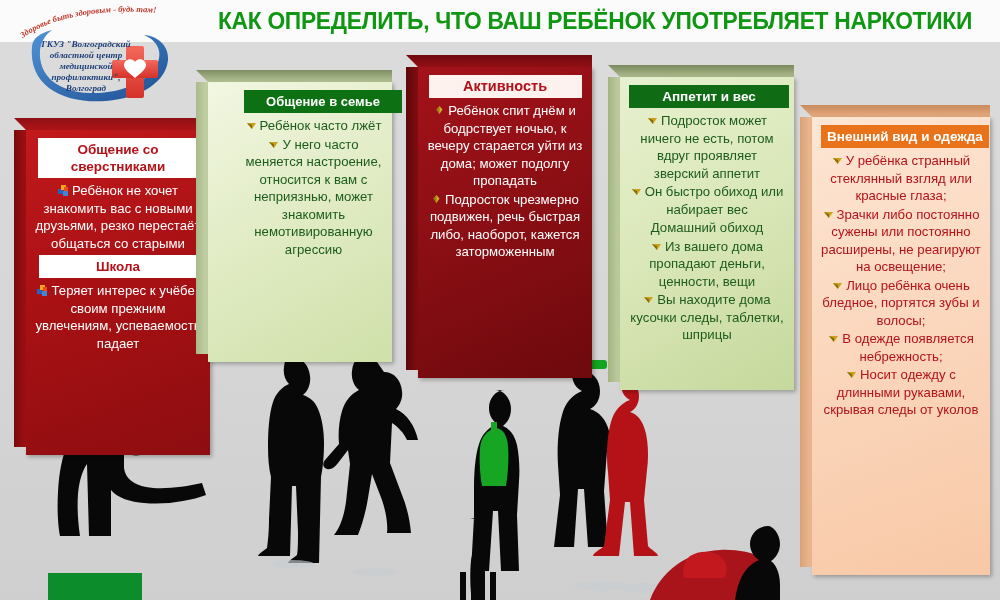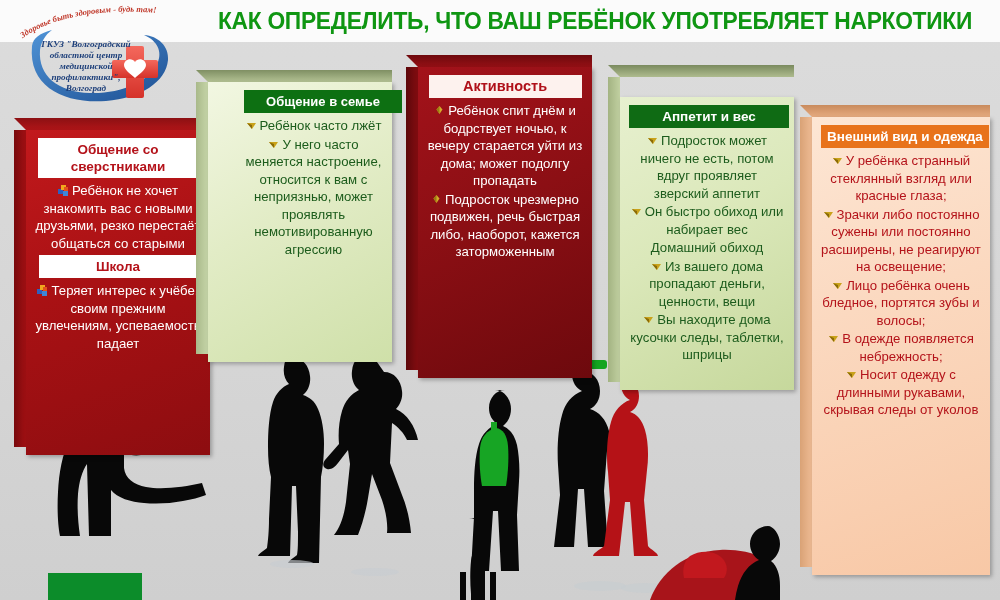--- a/index.html
+++ b/index.html
@@ -65,21 +65,21 @@
   #p2 .txt{color:#1c5c1c;}
   
   #p3{left:406px;top:55px;width:186px;height:323px;}
   #p3 .face{background:linear-gradient(155deg,#a3121a 0%,#8c0f14 45%,#6d090d 100%);}
   #p3 .side{background:linear-gradient(90deg,#5c070a,#840d11);}
   #p3 .topb{background:linear-gradient(180deg,#6e090d,#951015);clip-path:polygon(0 0,100% 0,100% 100%,12px 100%);}
   #p3 .hdr{background:#fdf2ee;color:#b0111a;width:145px;font-size:14.5px;}
   #p3 .txt{color:#ffffff;}
   
   #p4{left:608px;top:65px;width:186px;height:325px;}
-  #p4 .face{background:linear-gradient(150deg,#e7f0cf 0%,#dbe8ba 45%,#c6d89c 100%);margin-top:20px;}
+  #p4 .face{background:linear-gradient(150deg,#e7f0cf 0%,#dbe8ba 45%,#c6d89c 100%);}
   #p4 .side{background:linear-gradient(90deg,#a3b382,#c1d0a1);}
   #p4 .topb{background:linear-gradient(180deg,#7a8a5e,#aebb8e);clip-path:polygon(0 0,100% 0,100% 100%,12px 100%);}
   #p4 .hdr{background:#0f6b14;color:#ffffff;width:152px;}
   #p4 .txt{color:#1d5c1d;text-align:center;}
   
   #p5{left:800px;top:105px;width:190px;height:470px;padding-left:27px;}
   #p5 .face{background:linear-gradient(160deg,#fde6d4 0%,#fbd9c0 40%,#f8c8a6 100%);}
   #p5 .side{background:linear-gradient(90deg,#d9a276,#eebb94);}
   #p5 .topb{background:linear-gradient(180deg,#c98b5d,#e6ab80);clip-path:polygon(0 0,100% 0,100% 100%,12px 100%);}
   #p5 .hdr{background:#e8731b;color:#ffffff;width:160px;}
@@ -258,21 +258,21 @@
               <path d="M1,3 L6,5 L6,9 Z" fill="#8a6b08"></path>
             </svg>
           </span><span>Ребёнок часто лжёт</span>
         </p>
         <p>
           <span class="bul">
             <svg width="11" height="11" viewBox="0 0 11 11">
               <path d="M1,3 L10,3 L6,9 Z" fill="#c9a21a"></path>
               <path d="M1,3 L6,5 L6,9 Z" fill="#8a6b08"></path>
             </svg>
-          </span><span>У него часто меняется настроение, относится к вам с неприязнью, может проявлять немотивированную агрессию</span>
+          </span><span>У него часто меняется настроение, относится к вам с неприязнью, может знакомить немотивированную агрессию</span>
         </p>
       </div>
     </div>
   </div>
 
   <div class="panel" id="p3">
     <div class="topb"></div>
     <div class="side"></div>
     <div class="face">
       <span class="hdr">Активность</span>

